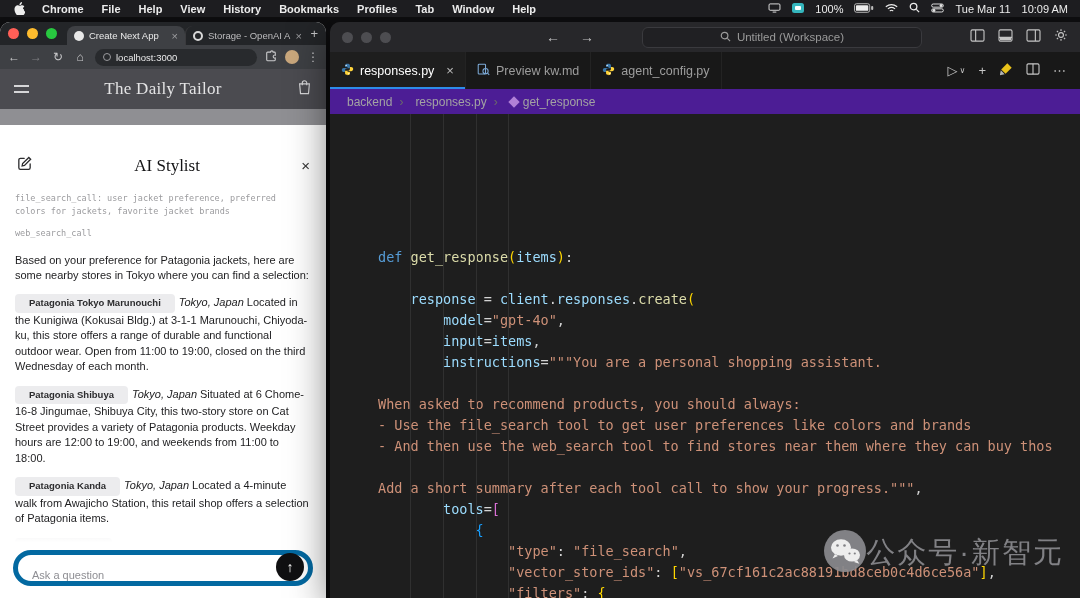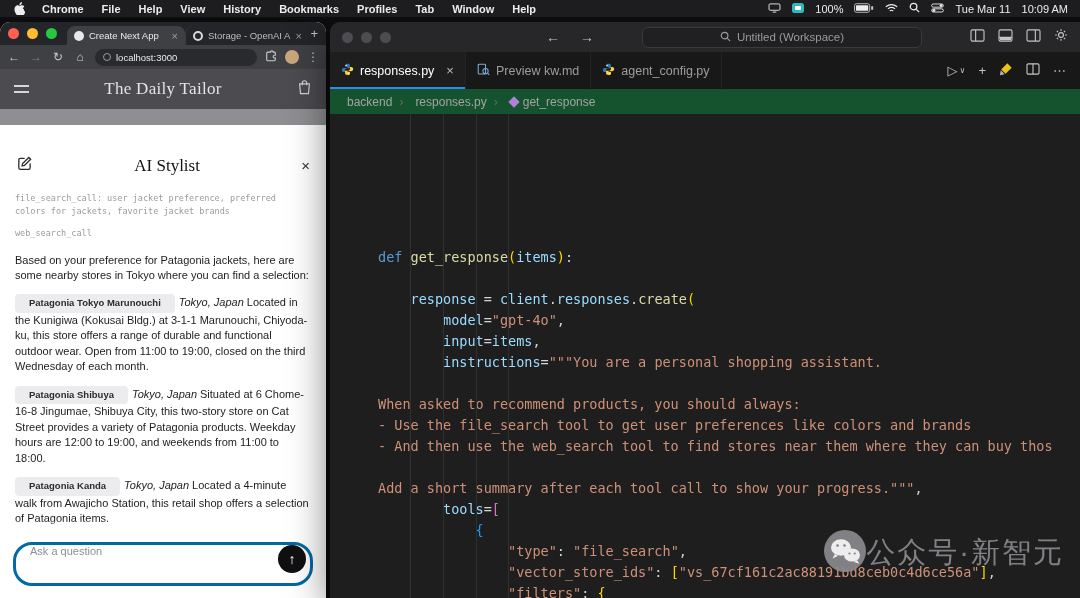--- a/index.html
+++ b/index.html
@@ -47,21 +47,21 @@
   .panel-title { flex:1; text-align:center; font-family:"Liberation Serif",serif; font-size:17px; color:#131315; }
   .panel-close { font-size:15px; color:#333; }
   .panel-body { flex:1; overflow:hidden; padding:8px 15px 0; position:relative; }
   .toolcall { font-family:"DejaVu Sans Mono",monospace; font-size:8.5px; color:#9b9b9e; line-height:13px; max-width:276px; margin-bottom:9px; }
   .intro { font-size:11px; color:#1d1d1f; line-height:15px; margin:13px 0 11px; }
   .store { font-size:11px; color:#1d1d1f; line-height:15.5px; margin-bottom:11px; }
   .badge { display:inline-block; background:#ececee; border-radius:4px; padding:1px 14px 2px; font-size:9.5px; font-weight:bold; color:#2c2c2e; margin-right:4px; }
   .store i { font-style:italic; margin-right:3px; }
   .fade { position:absolute; left:0; right:0; bottom:0; height:14px; background:linear-gradient(rgba(255,255,255,0),#fff); }
   .panel-input { padding:8px 13px 12px; }
-  .input-pill { height:44px; border:3px solid #0369a1; border-radius:19px; display:flex; align-items:flex-start; padding:0 4px 0 14px; }
+  .input-pill { height:36px; border:5px solid #0369a1; border-radius:19px; display:flex; align-items:flex-end; padding:0 4px 0 14px; }
   .input-pill input { border:none; outline:none; flex:1; font-size:11px; color:#333; background:transparent; font-family:"Liberation Sans",sans-serif; }
   .input-pill input::placeholder { color:#8e8e93; }
   .send-btn { width:28px; height:28px; border-radius:50%; background:#101012; color:#fff; display:flex; align-items:center; justify-content:center; font-size:14px; flex:none; }
 
   
   .vscode { position:absolute; left:330px; top:22px; width:750px; height:576px; background:#1e1e1e;
             border-radius:10px 0 0 0; overflow:hidden; box-shadow:0 10px 40px rgba(0,0,0,.55); }
   .v-titlebar { height:30px; background:#27272a; display:flex; align-items:center; padding:0 12px; color:#bdbdbd; }
   .vdots { display:flex; gap:8px; }
   .vdot { width:11px; height:11px; border-radius:50%; background:#4d4d51; }
@@ -69,21 +69,21 @@
   .cmd-center { width:280px; height:21px; background:#202023; border:1px solid #3a3a3e; border-radius:6px;
                 margin:0 auto; display:flex; align-items:center; justify-content:center; gap:6px; color:#9a9a9a; font-size:11.5px; }
   .v-layout-icons { display:flex; gap:13px; align-items:center; }
   .v-tabbar { height:37px; background:#181818; display:flex; align-items:stretch; }
   .vtab { display:flex; align-items:center; gap:6px; padding:0 11px; font-size:12.5px; color:#9d9d9d; border-right:1px solid #232323; white-space:nowrap; }
   .vtab.active { background:#1e1e1e; color:#fff; box-shadow:inset 0 -2px 0 #2d8ceb; }
   .vtab .tclose { margin-left:6px; color:#bdbdbd; font-size:13px; }
   .v-tab-actions { margin-left:auto; display:flex; align-items:center; gap:13px; padding:0 14px; color:#c5c5c5; font-size:13px; }
   .runwrap { display:flex; align-items:center; gap:2px; }
   .chev { font-size:8px; color:#c5c5c5; }
-  .v-breadcrumbs { height:25px; display:flex; align-items:center; padding:0 17px; color:#a3a3a3; font-size:12px; background:#14532d; }
+  .v-breadcrumbs { height:25px; display:flex; align-items:center; padding:0 17px; color:#a3a3a3; font-size:12px; background:#4c1d95; }
   .crumb { display:flex; align-items:center; gap:5px; }
   .crumb + .crumb::before { content:"\203A"; margin:0 7px; color:#6a6a6a; }
   .sym-method { width:8px; height:8px; background:#b180d7; transform:rotate(45deg); display:inline-block; }
   .v-editor { position:relative; height:484px; font-family:"DejaVu Sans Mono",monospace; font-size:13.5px; line-height:21px; padding-top:7px; white-space:pre; color:#d4d4d4; overflow:hidden; }
   .code-line { height:21px; padding-left:48px; }
   .indent-guide { position:absolute; top:0; bottom:0; width:1px; background:#303030; }
   .tok-kw{color:#569cd6} .tok-fn{color:#dcdcaa} .tok-var{color:#9cdcfe} .tok-str{color:#ce9178}
   .tok-pun{color:#d4d4d4} .tok-b1{color:#ffd700} .tok-b2{color:#da70d6} .tok-b3{color:#179fff}
 
   

